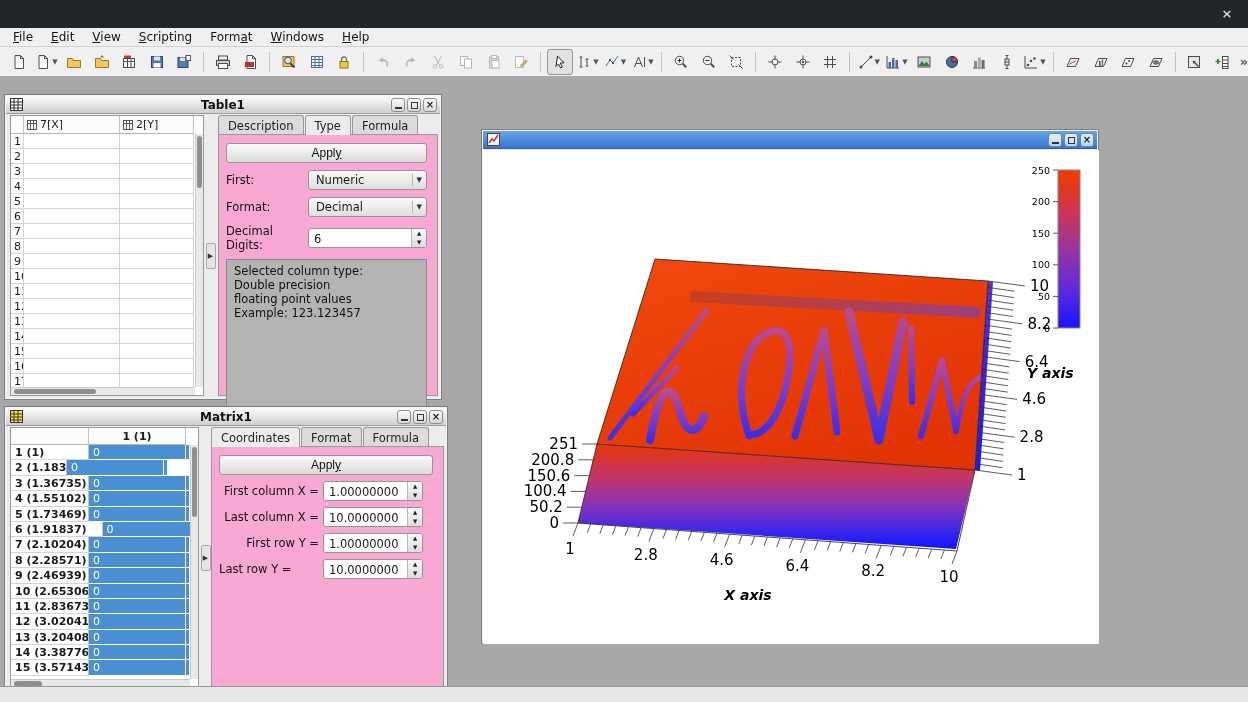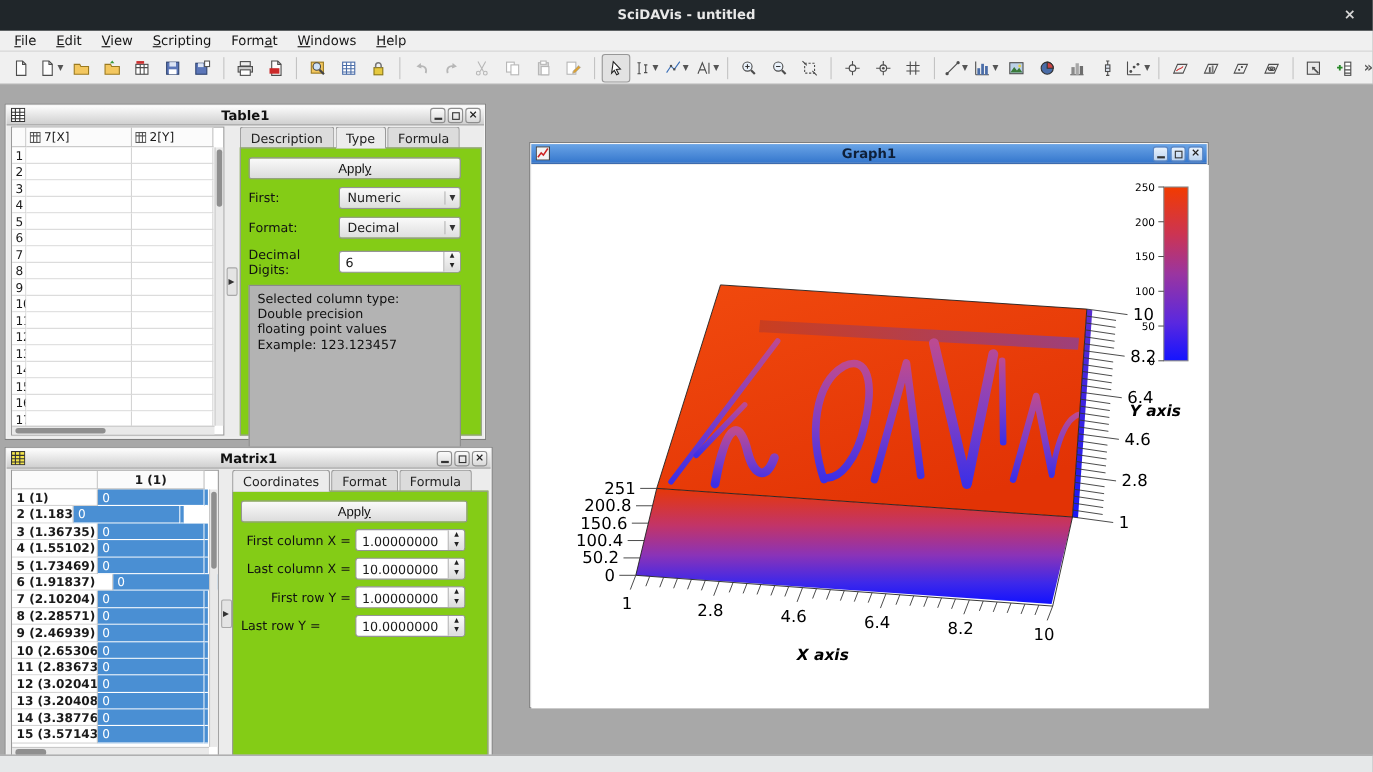--- a/index.html
+++ b/index.html
@@ -51,21 +51,21 @@
   .hscroll { position:absolute; left:0; right:0; bottom:0; background:#e9e9e9; border-top:1px solid #c9c9c9; }
   .hthumb { position:absolute; top:1px; bottom:1px; border-radius:3px; background:#8f8f8f; }
   .splitter { position:absolute; width:11px; display:flex; align-items:center; justify-content:center; }
   .split-btn { width:10px; height:26px; background:#e4e4e4; border:1px solid #a8a8a8; border-radius:2px; font-size:7px; color:#333; display:flex; align-items:center; justify-content:center; }
 
   
   .panel { position:absolute; }
   .tabsrow { position:absolute; left:0; top:0; height:20px; display:flex; }
   .tab { padding:3px 9px 2px 9px; font-size:11.5px; border:1px solid #9a9a9a; border-bottom:none; background:#dcdcdc; margin-right:1px; border-radius:3px 3px 0 0; color:#222; }
   .tab.active { background:#ececec; position:relative; z-index:2; font-weight:normal; }
-  .pframe { position:absolute; left:0; right:0; top:19px; bottom:0; border:1px solid #9a9a9a; background:#84cc16; padding:8px 18px 6px 7px; }
+  .pframe { position:absolute; left:0; right:0; top:19px; bottom:0; border:1px solid #9a9a9a; background:#f9a8d4; padding:8px 10px 6px 7px; }
   .btn { display:block; background:linear-gradient(#fafafa,#dcdcdc); border:1px solid #959595; border-radius:3px; text-align:center; font-size:12px; color:#111; padding:2px 0; }
   .frow { display:flex; align-items:center; margin-top:7px; }
   .frow label { font-size:11.5px; color:#111; }
   .combo { display:flex; align-items:center; background:linear-gradient(#fafafa,#dedede); border:1px solid #959595; border-radius:3px; height:20px; padding:0 4px 0 7px; font-size:11.5px; }
   .combo .cv { flex:1; overflow:hidden; white-space:nowrap; }
   .combo .ca { font-size:7px; color:#333; border-left:1px solid #b5b5b5; padding-left:4px; margin-left:4px; height:12px; display:flex; align-items:center; }
   .spin { display:flex; height:20px; border:1px solid #959595; border-radius:3px; background:#fff; overflow:hidden; }
   .spin .sv { flex:1; font-size:11.5px; padding:3px 0 0 5px; white-space:nowrap; overflow:hidden; }
   .spin .sb { width:15px; border-left:1px solid #b5b5b5; display:flex; flex-direction:column; background:linear-gradient(#fafafa,#dcdcdc); }
   .spin .sb span { flex:1; font-size:5.5px; text-align:center; line-height:9px; color:#222; }
@@ -78,21 +78,20 @@
 
   .canvas { position:absolute; background:#fff; }
   text { font-family:"DejaVu Sans", sans-serif; }
 </style>
 </head>
 <body>
 
 <div class="app">
 
   <div class="titlebar">
-    <div class="t">SciDAVis - untitled</div>
     <div class="x">×</div>
   </div>
 
   <div class="menubar">
       <div class="menu-item"><u>F</u>ile</div>
       <div class="menu-item"><u>E</u>dit</div>
       <div class="menu-item"><u>V</u>iew</div>
       <div class="menu-item"><u>S</u>cripting</div>
       <div class="menu-item">Form<u>a</u>t</div>
       <div class="menu-item"><u>W</u>indows</div>
@@ -723,21 +722,20 @@
     </div>
 
     <div class="mdi blue" style="left:481px; top:36px; width:618px; height:515px;">
       <div class="mdi-title">
         <span class="ic">
           <svg width="13" height="13" viewBox="0 0 13 13">
               <rect x="0.5" y="0.5" width="12" height="12" fill="#f2f2f2" stroke="#444"></rect>
               <path d="M2 10l3-4 2 2 4-6" stroke="#c22" fill="none" stroke-width="1.4"></path>
             </svg>
         </span>
-        <div class="ttl">Graph1</div>
         <div class="wbtns">
           <div class="wbtn">
               <span class="g-min"></span>
             </div>
           <div class="wbtn">
               <span class="g-max"></span>
             </div>
           <div class="wbtn">×</div>
         </div>
       </div>

